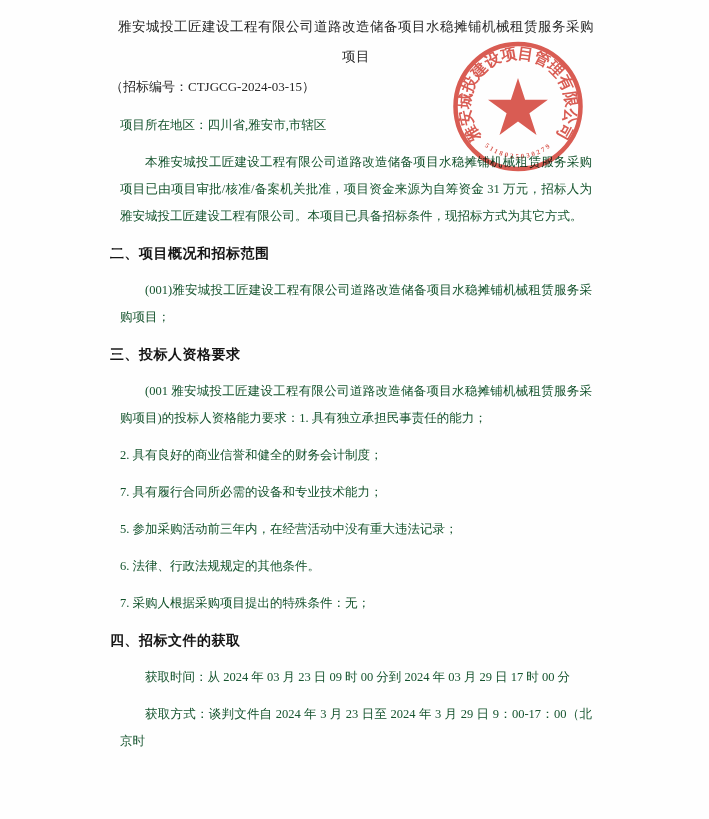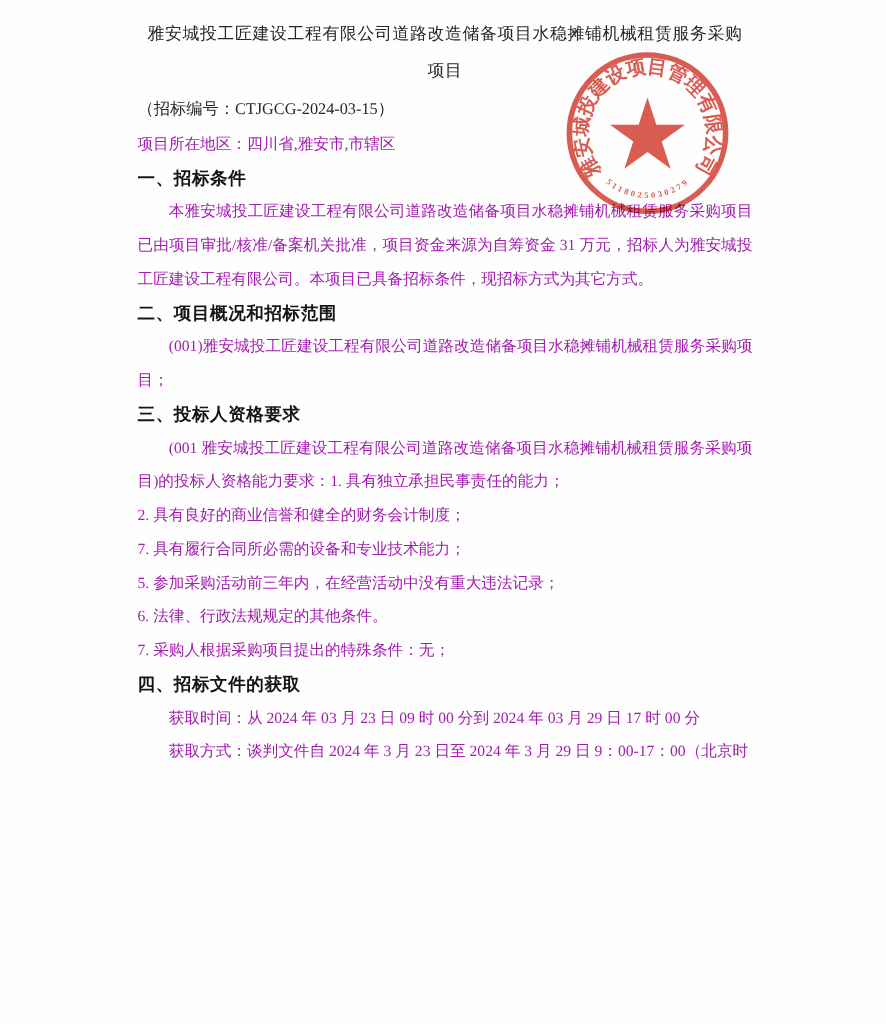--- a/index.html
+++ b/index.html
@@ -19,22 +19,22 @@
   .title-block{ text-align:center; }
   .title-line{
     font-size:13.5px; line-height:30px; color:#272727;
     letter-spacing:0.5px;
   }
   .tender-no{
     font-size:13px; line-height:30px; color:#272727; text-align:left;
   }
   .location{ margin-top:24px; }
   .para{
-    font-size:12.5px; line-height:27px; margin:0;
-    text-align:justify; color:#a21caf;
+    font-size:12.5px; line-height:27px; margin:10px;
+    text-align:justify; color:#14532d;
   }
   .indent{ text-indent:2em; }
   .sec-heading{
     font-family:"Liberation Sans","DejaVu Sans",sans-serif;
     font-weight:bold; font-size:14px; line-height:27px;
     margin:0; color:#151515; letter-spacing:0.5px;
   }
   .em-italic{ font-style:italic; margin:0 2px; }
   .stamp{
     position:absolute; left:448px; top:36px;
@@ -53,21 +53,20 @@
 <div class="page">
 
   <header class="title-block">
     <div class="title-line">雅安城投工匠建设工程有限公司道路改造储备项目水稳摊铺机械租赁服务采购</div>
     <div class="title-line">项目</div>
     <div class="tender-no">（招标编号：CTJGCG-2024-03-15）</div>
   </header>
 
   <p class="para location">项目所在地区：四川省,雅安市,市辖区</p>
 
-  <h2 class="sec-heading">一、招标条件</h2>
   <p class="para indent">本雅安城投工匠建设工程有限公司道路改造储备项目水稳摊铺机械租赁服务采购项目已由项目审批/核准/备案机关批准，项目资金来源为自筹资金 31 万元，招标人为雅安城投工匠建设工程有限公司。本项目已具备招标条件，现招标方式为其它方式。</p>
 
   <h2 class="sec-heading">二、项目概况和招标范围</h2>
   <p class="para indent">(001)雅安城投工匠建设工程有限公司道路改造储备项目水稳摊铺机械租赁服务采购项目；</p>
 
   <h2 class="sec-heading">三、投标人资格要求</h2>
   <p class="para indent">(001 雅安城投工匠建设工程有限公司道路改造储备项目水稳摊铺机械租赁服务采购项目)的投标人资格能力要求：1. 具有独立承担民事责任的能力；</p>
   <p class="para">2. 具有良好的商业信誉和健全的财务会计制度；</p>
   <p class="para">7. 具有履行合同所必需的设备和专业技术能力；</p>
   <p class="para">5. 参加采购活动前三年内，在经营活动中没有重大违法记录；</p>

